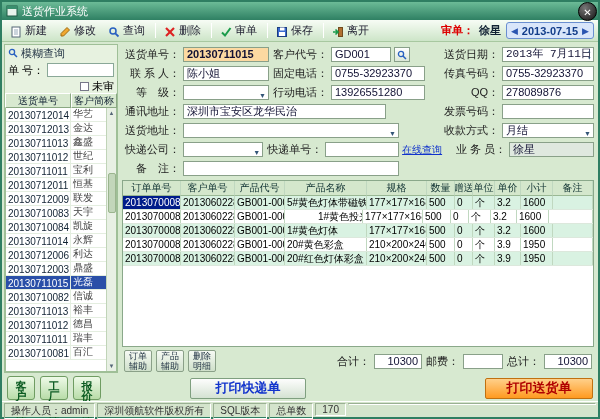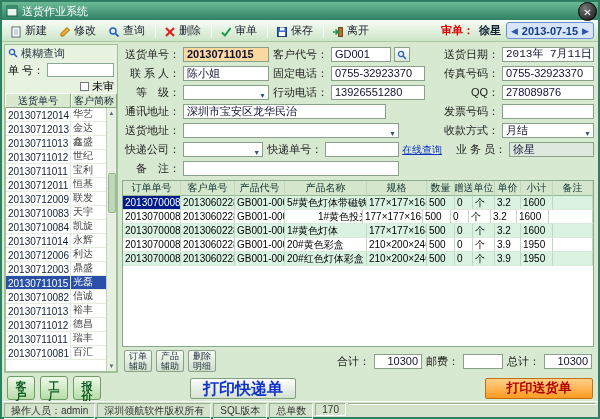--- a/index.html
+++ b/index.html
@@ -73,21 +73,21 @@
 
   
   .grid-foot { display:flex; align-items:center; height:24px; gap:4px; padding:0 4px; flex:0 0 auto; }
   .stack-btn { width:28px; height:22px; font-size:9px; line-height:10px; word-break:break-all; padding:0 4px; border:1px solid #8aa088; background:linear-gradient(#f6faf4,#cfe0ca); color:#234; border-radius:2px; cursor:pointer; }
   .tot-label { color:#222; }
   .tot-box { width:48px; height:15px; border:1px solid #89a089; background:#fff; font-size:11px; padding:0 3px; text-align:right; color:#113; }
 
   
   .bottom-bar { height:26px; display:flex; align-items:center; padding:0 5px; gap:5px; flex:0 0 auto; }
   .side-btn { width:28px; height:24px; font-size:11px; line-height:10px; word-break:break-all; text-align:center; color:#0a5a20; background:linear-gradient(#eefae8,#b8dca8); border:1px solid #6f9c62; border-radius:3px; font-weight:bold; cursor:pointer; padding:4px; }
-  .print-express { margin-left:84px; width:106px; height:21px; background:linear-gradient(#fdfdfd,#d4e2d2); border:1px solid #7f9f7f; border-radius:2px; color:#1133cc; font-weight:bold; font-size:16px; cursor:pointer; }
+  .print-express { margin-left:84px; width:116px; height:21px; background:linear-gradient(#fdfdfd,#d4e2d2); border:1px solid #7f9f7f; border-radius:2px; color:#1133cc; font-weight:bold; font-size:13px; cursor:pointer; }
   .print-delivery { margin-left:auto; width:108px; height:21px; background:linear-gradient(#ffd08a,#ff9a20); border:1px solid #c07010; border-radius:2px; color:#b00000; font-weight:bold; font-size:13px; cursor:pointer; }
 
   
   .statusbar { height:16px; background:#d4e4cc; border-top:1px solid #fff; display:flex; font-size:10px; color:#333; align-items:flex-start; padding:1px 2px; gap:2px; flex:0 0 auto; }
   .sb-panel { border:1px solid; border-color:#9ab093 #fff #fff #9ab093; padding:0 6px; display:flex; align-items:center; white-space:nowrap; }
   .sb-panel.fill { flex:1; }
 </style>
 </head>
 <body>
 

